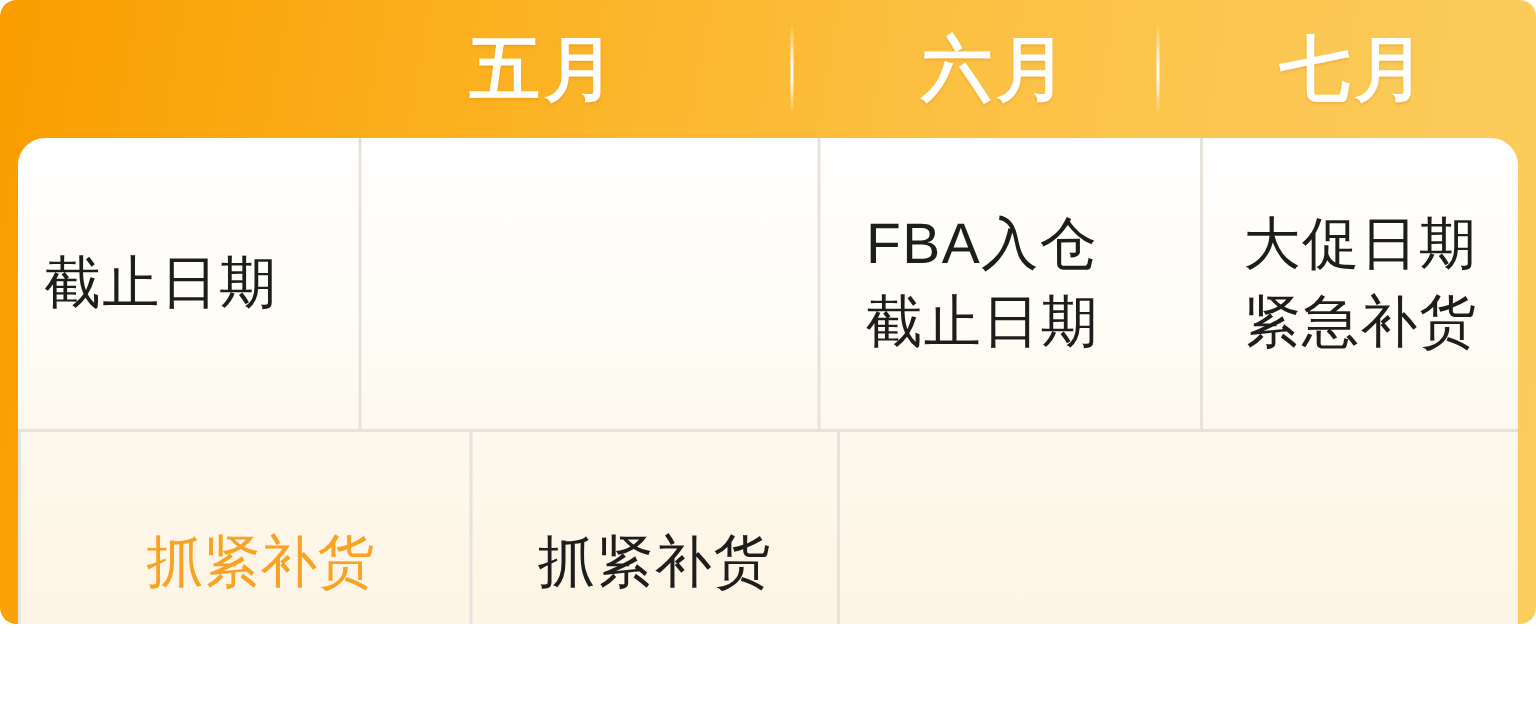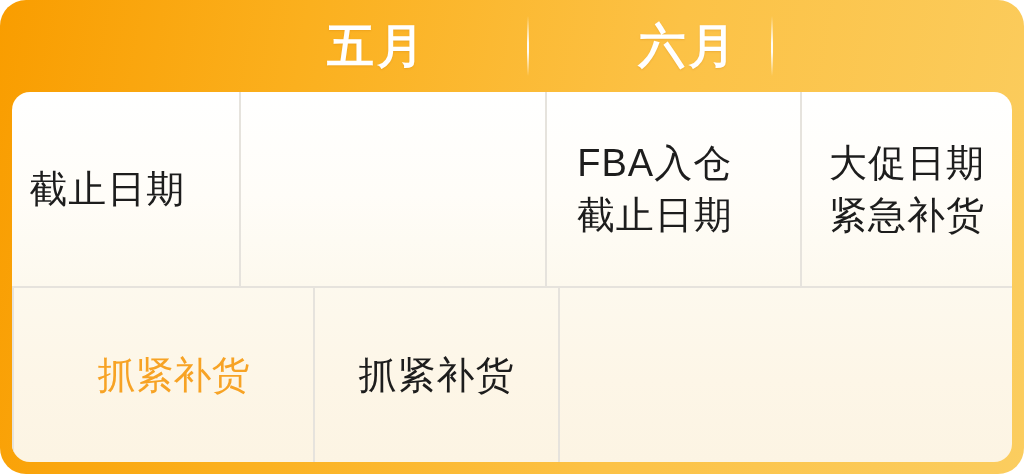--- a/index.html
+++ b/index.html
@@ -11,23 +11,23 @@
     width: 1024px;
     height: 474px;
     font-family: "Liberation Sans", "DejaVu Sans", sans-serif;
     overflow: hidden;
   }
 
   
   #schedule-card {
     position: relative;
     width: 1024px;
-    height: 474px;
+    height: 416px;
     box-sizing: border-box;
-    border-radius: 26px;
+    border-radius: 11px;
     background: linear-gradient(100deg,
                 #f99d00 0%,
                 #fbb01e 28%,
                 #fcc246 62%,
                 #fbcd5f 100%);
     overflow: hidden;
   }
 
   
   #header-row {
@@ -127,20 +127,23 @@
   <div id="header-row">
     <div class="hdr-cell hdr-blank">
       <span></span>
     </div>
     <div class="hdr-cell hdr-may">
       <span>五月</span>
     </div>
     <div class="hdr-cell hdr-jun">
       <span>六月</span>
     </div>
+    <div class="hdr-cell hdr-jul">
+      <span>七月</span>
+    </div>
     <div class="hdr-divider" id="hdr-divider-1"></div>
     <div class="hdr-divider" id="hdr-divider-2"></div>
   </div>
 
   <div id="table-body">
 
     <div class="tbl-row" id="row-deadline">
       <div class="tbl-cell col-label">
         <span class="cell-line">截止日期</span>
       </div>

